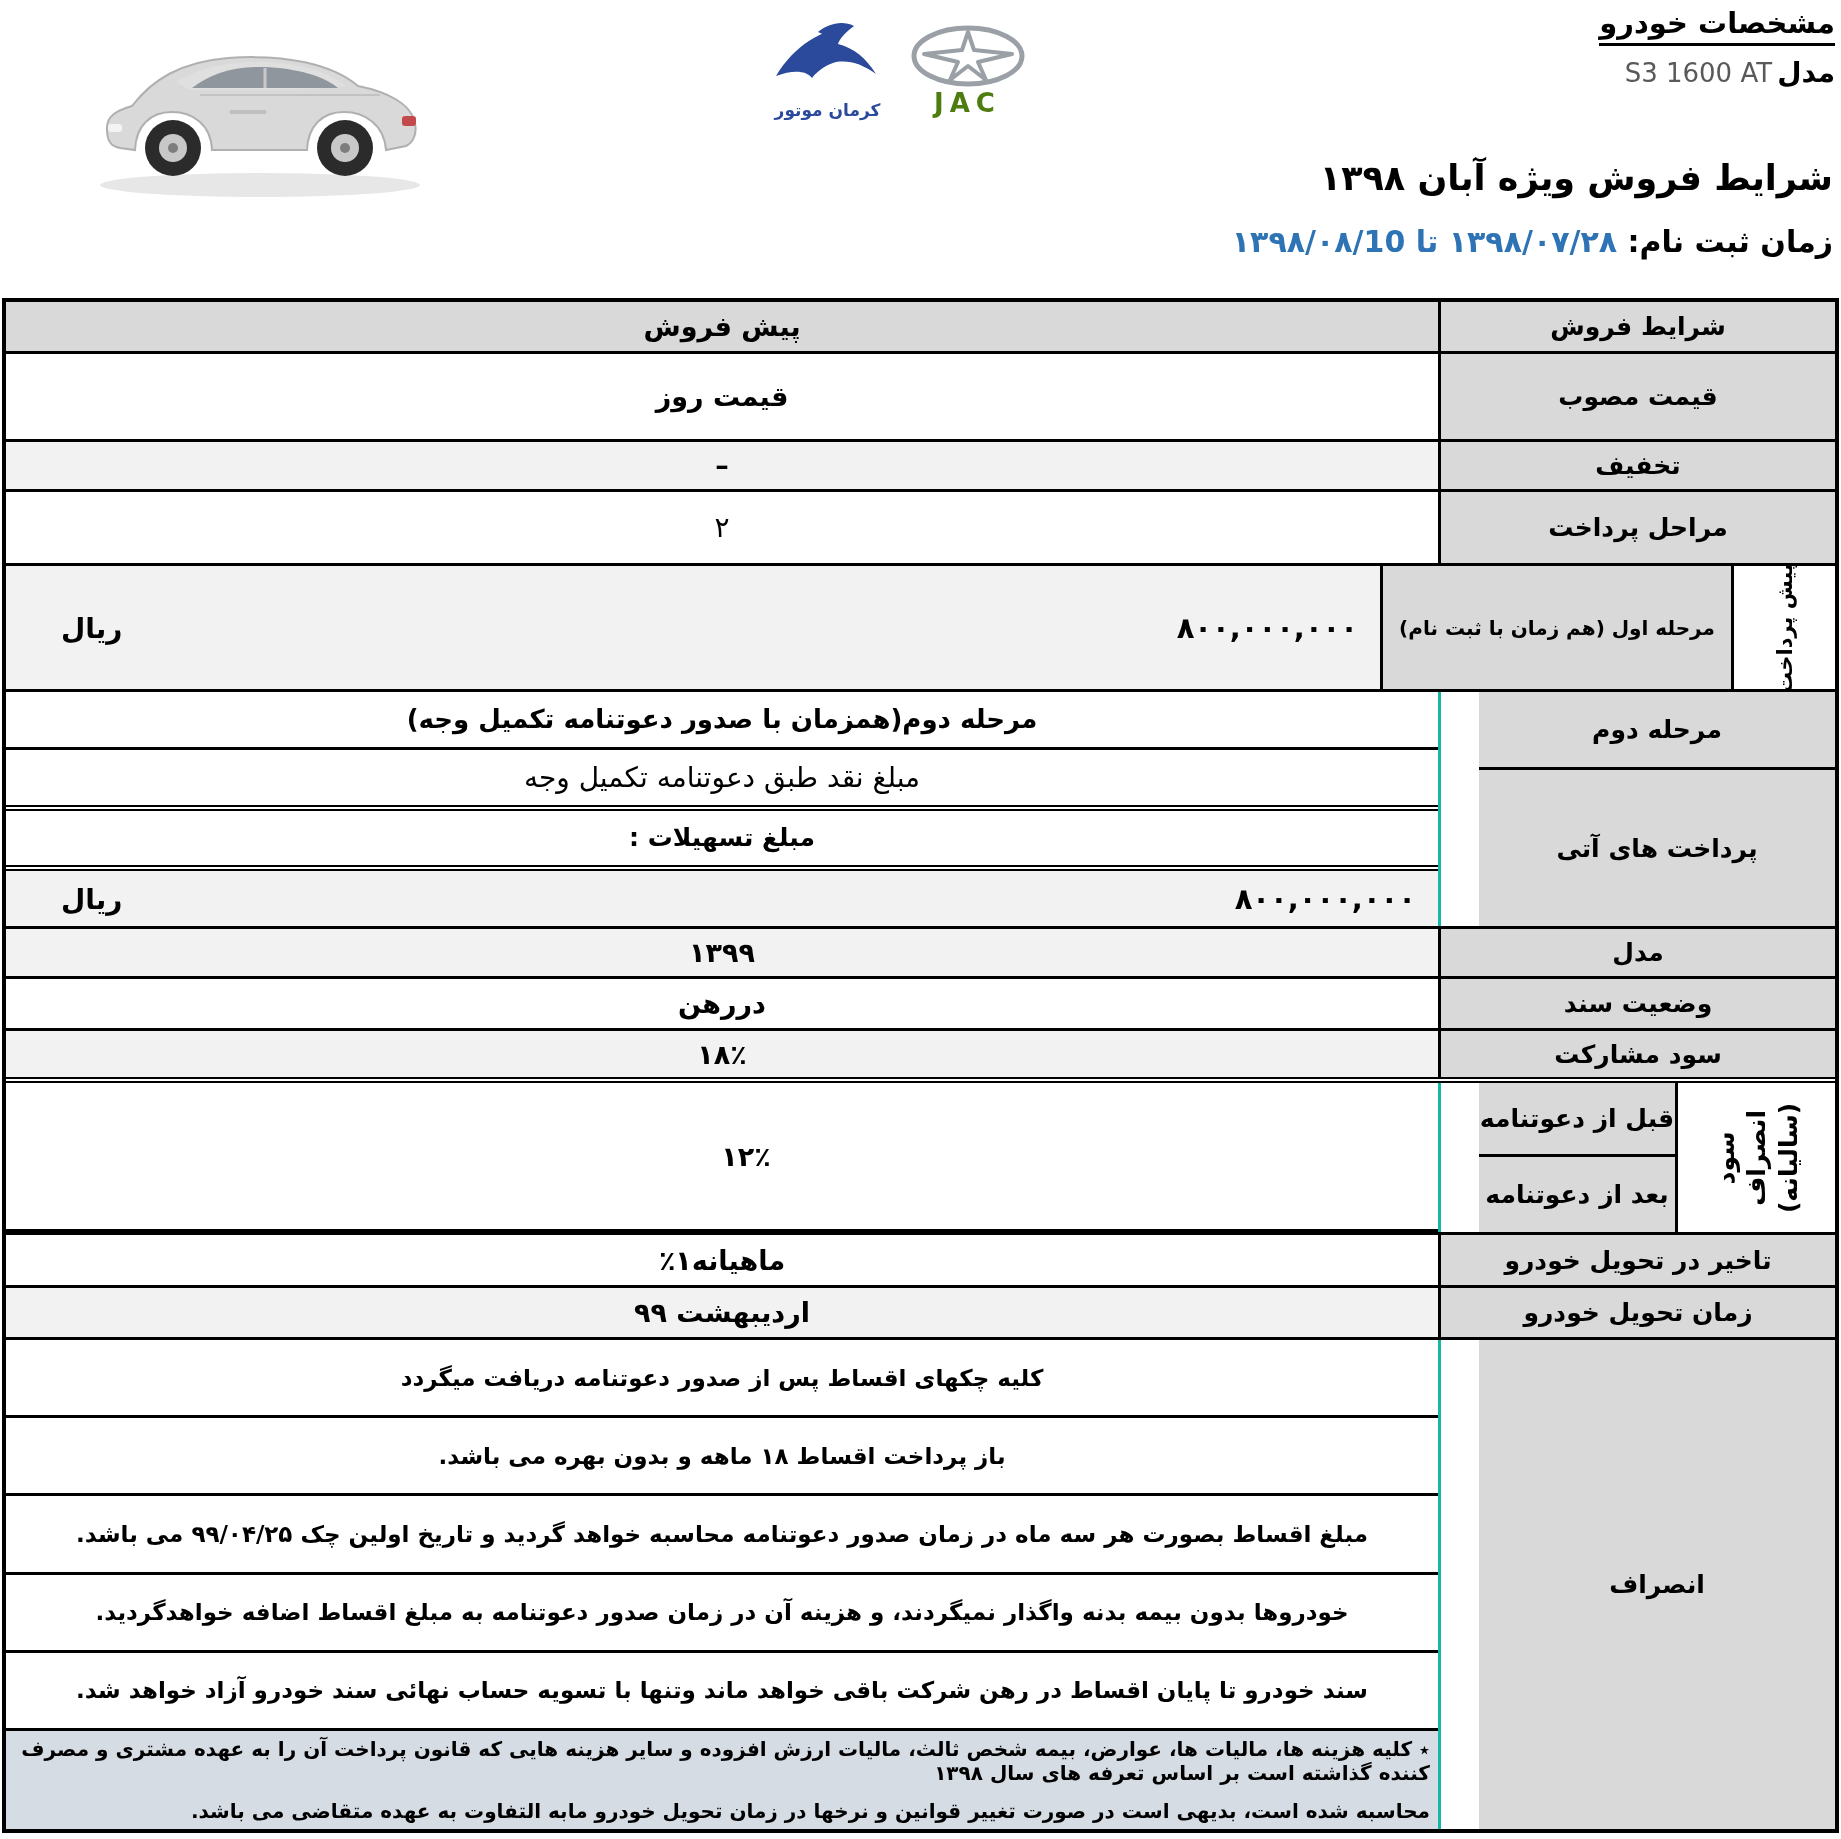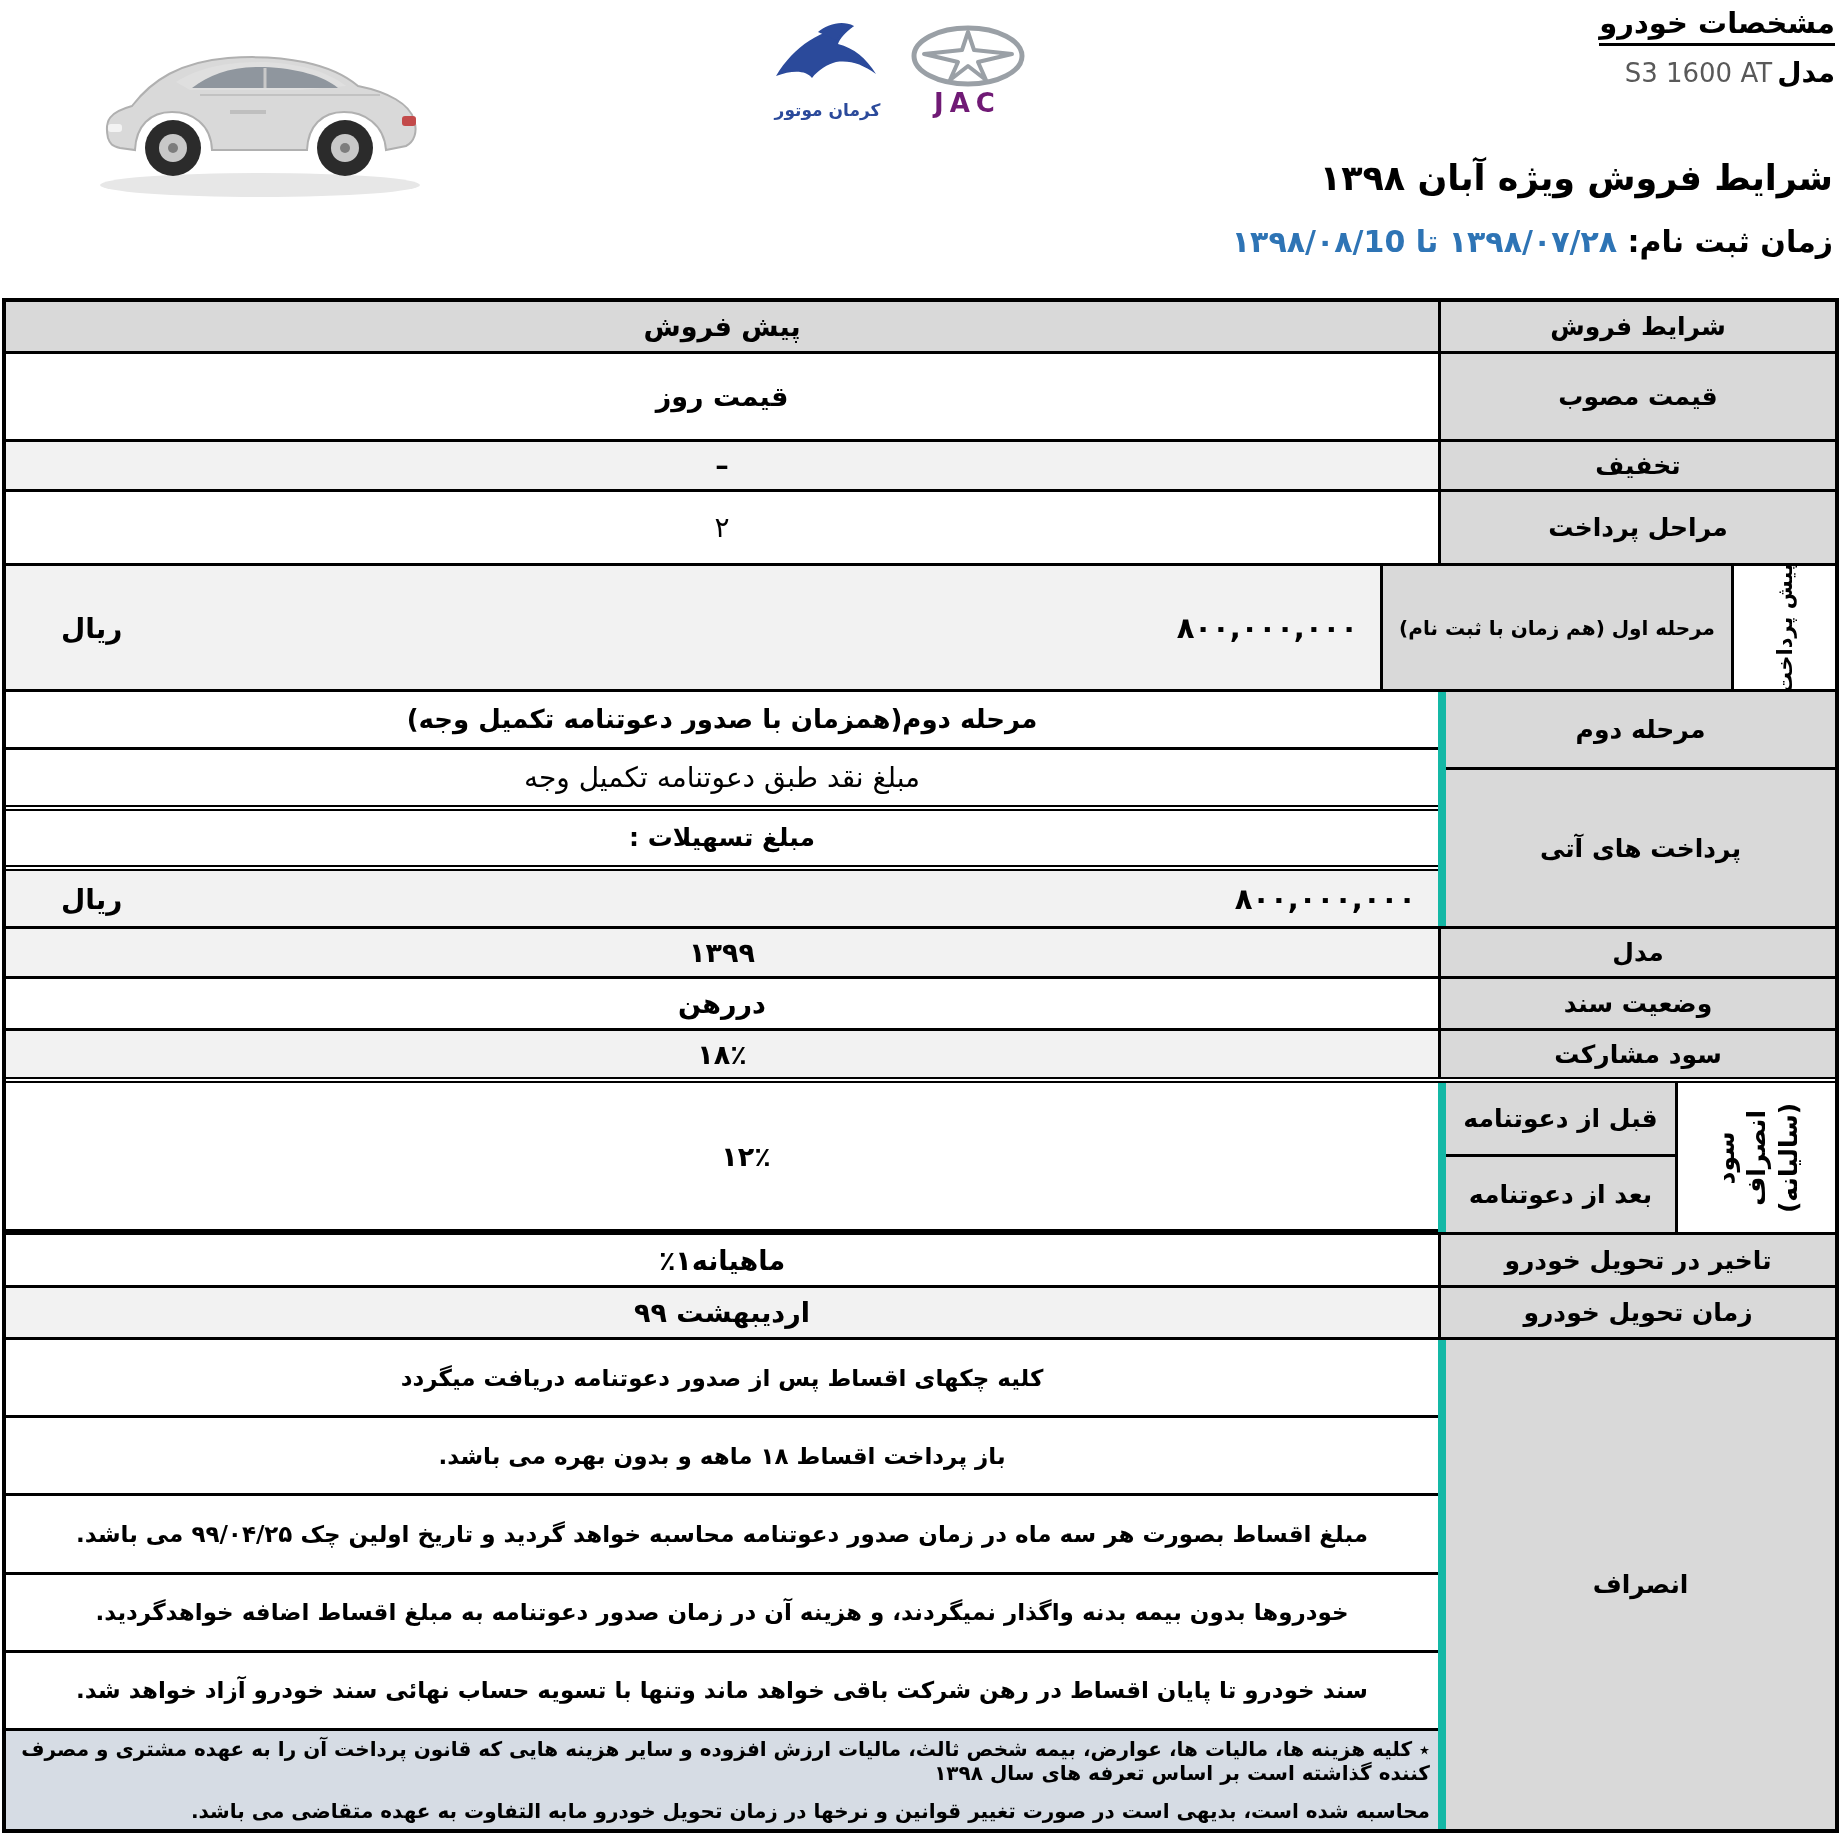--- a/index.html
+++ b/index.html
@@ -5,21 +5,21 @@
   html,body{margin:0;padding:0;background:#fff;}
   *{box-sizing:border-box;}
   .page{position:relative;width:1841px;height:1839px;background:#fff;overflow:hidden;
         font-family:"DejaVu Sans",sans-serif;color:#000;}
 
   
   .car-wrap{position:absolute;left:80px;top:20px;width:360px;height:190px;}
   .kerman-wrap{position:absolute;left:755px;top:18px;width:145px;height:102px;text-align:center;}
   .kerman-text{font-size:17px;font-weight:bold;color:#2b4a9b;direction:rtl;margin-top:-2px;}
   .jac-wrap{position:absolute;left:905px;top:24px;width:125px;height:100px;text-align:center;}
-  .jac-text{font-size:26px;font-weight:bold;color:#701a75;letter-spacing:6px;margin-top:-4px;}
+  .jac-text{font-size:26px;font-weight:bold;color:#4d7c0f;letter-spacing:6px;margin-top:-4px;}
 
   .hdr-right{position:absolute;right:6px;top:6px;text-align:right;direction:rtl;}
   .spec-title{display:inline-block;font-size:29px;font-weight:bold;border-bottom:3px solid #000;padding-bottom:3px;}
   .model-line{position:absolute;right:6px;top:56px;direction:rtl;white-space:nowrap;}
   .model-label{font-size:28px;font-weight:bold;color:#000;}
   .model-value{font-size:26px;color:#595959;font-weight:normal;}
   .sale-title{position:absolute;right:8px;top:158px;direction:rtl;font-size:35px;font-weight:bold;white-space:nowrap;}
   .register-line{position:absolute;right:8px;top:224px;direction:rtl;font-size:30px;font-weight:bold;white-space:nowrap;}
   .register-dates{color:#2e74b5;}
 
@@ -38,21 +38,21 @@
   .vcell-wide{width:160px;background:#fff;border-left:3px solid #000;}
   .vtext{transform:rotate(-90deg);white-space:nowrap;font-weight:bold;font-size:21px;direction:rtl;}
   .vtext2{transform:rotate(-90deg);font-weight:bold;font-size:25px;direction:rtl;text-align:center;line-height:1.25;}
   .alt{background:#f2f2f2;}
   .ltr{direction:ltr;}
   .amount-cell{justify-content:flex-end;padding-right:22px;font-size:29px;}
   .currency{position:absolute;left:55px;top:50%;transform:translateY(-50%);font-size:28px;font-weight:bold;direction:rtl;}
   .soft{font-weight:normal;font-size:28px;}
   .group{display:flex;flex-direction:row;width:100%;}
   .gleft{flex:1;display:flex;flex-direction:column;}
-  .gright{width:397px;border-left:8px solid #14b8a6;display:flex;flex-direction:column;}
+  .gright{width:397px;border-left:3px solid #14b8a6;display:flex;flex-direction:column;padding-left:38px;}
   .glabel{background:#d9d9d9;display:flex;align-items:center;justify-content:center;
           font-weight:bold;font-size:25px;direction:rtl;text-align:center;}
   .note{font-size:23px;font-weight:bold;direction:rtl;padding:0 12px;}
   .footnote{background:#d6dce4;flex-direction:column;justify-content:center;align-items:flex-end;
             direction:rtl;padding:6px 8px;gap:14px;display:flex;}
   .footnote div{font-size:20px;font-weight:bold;text-align:right;width:100%;}
 </style>
 </head>
 <body>
 

